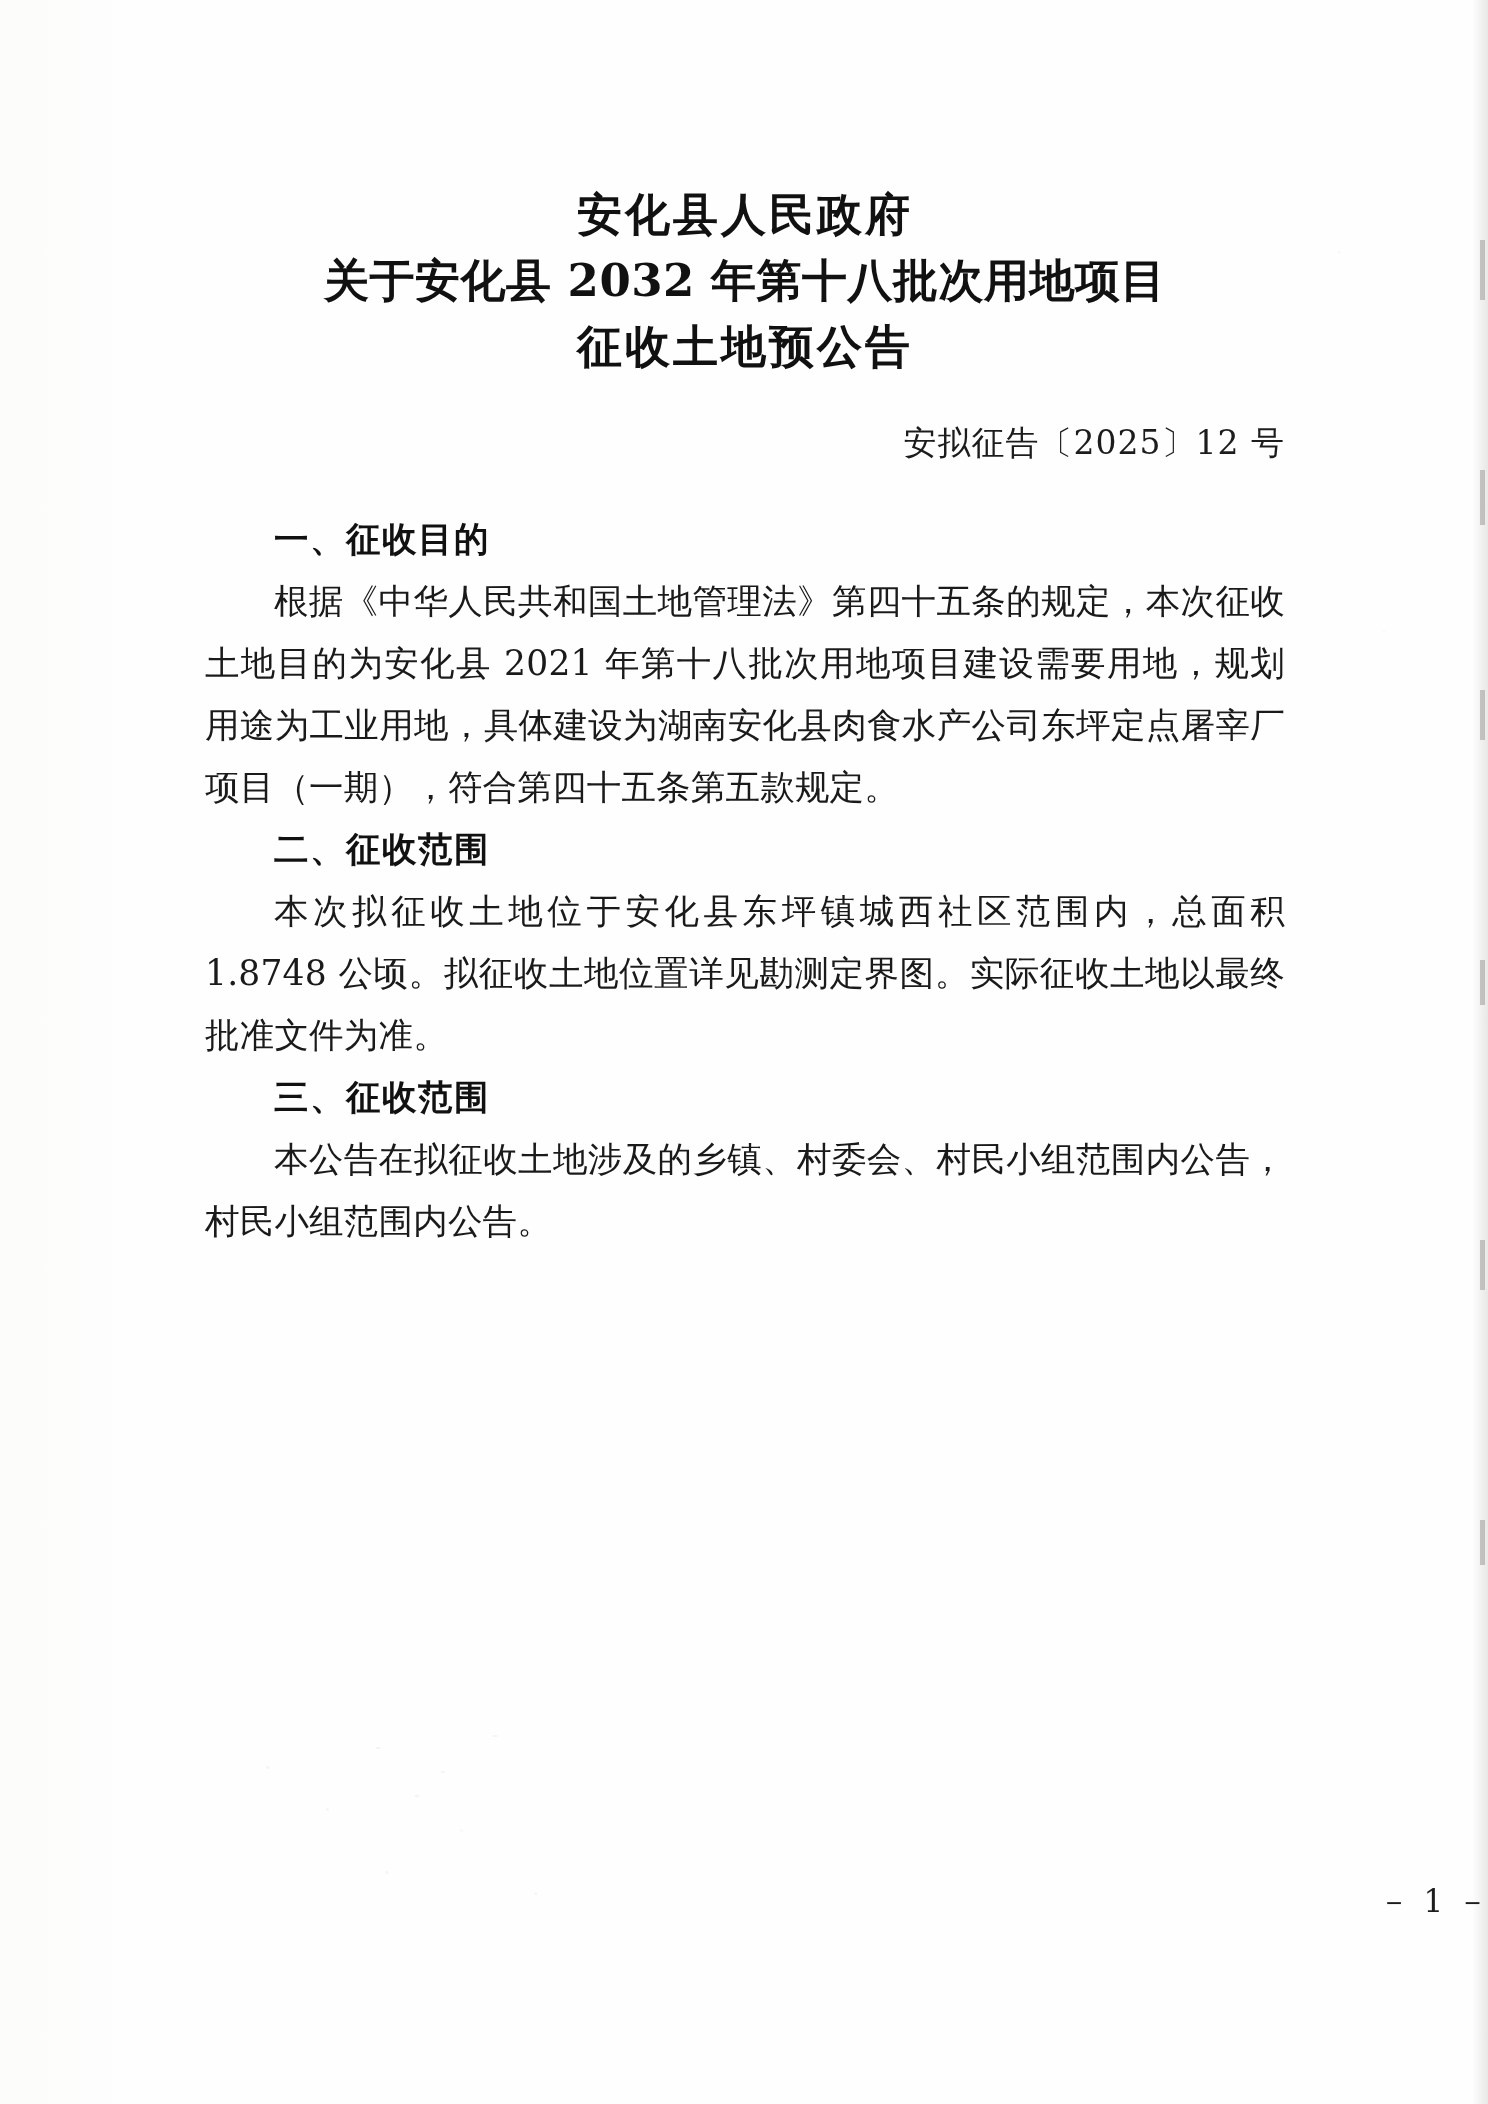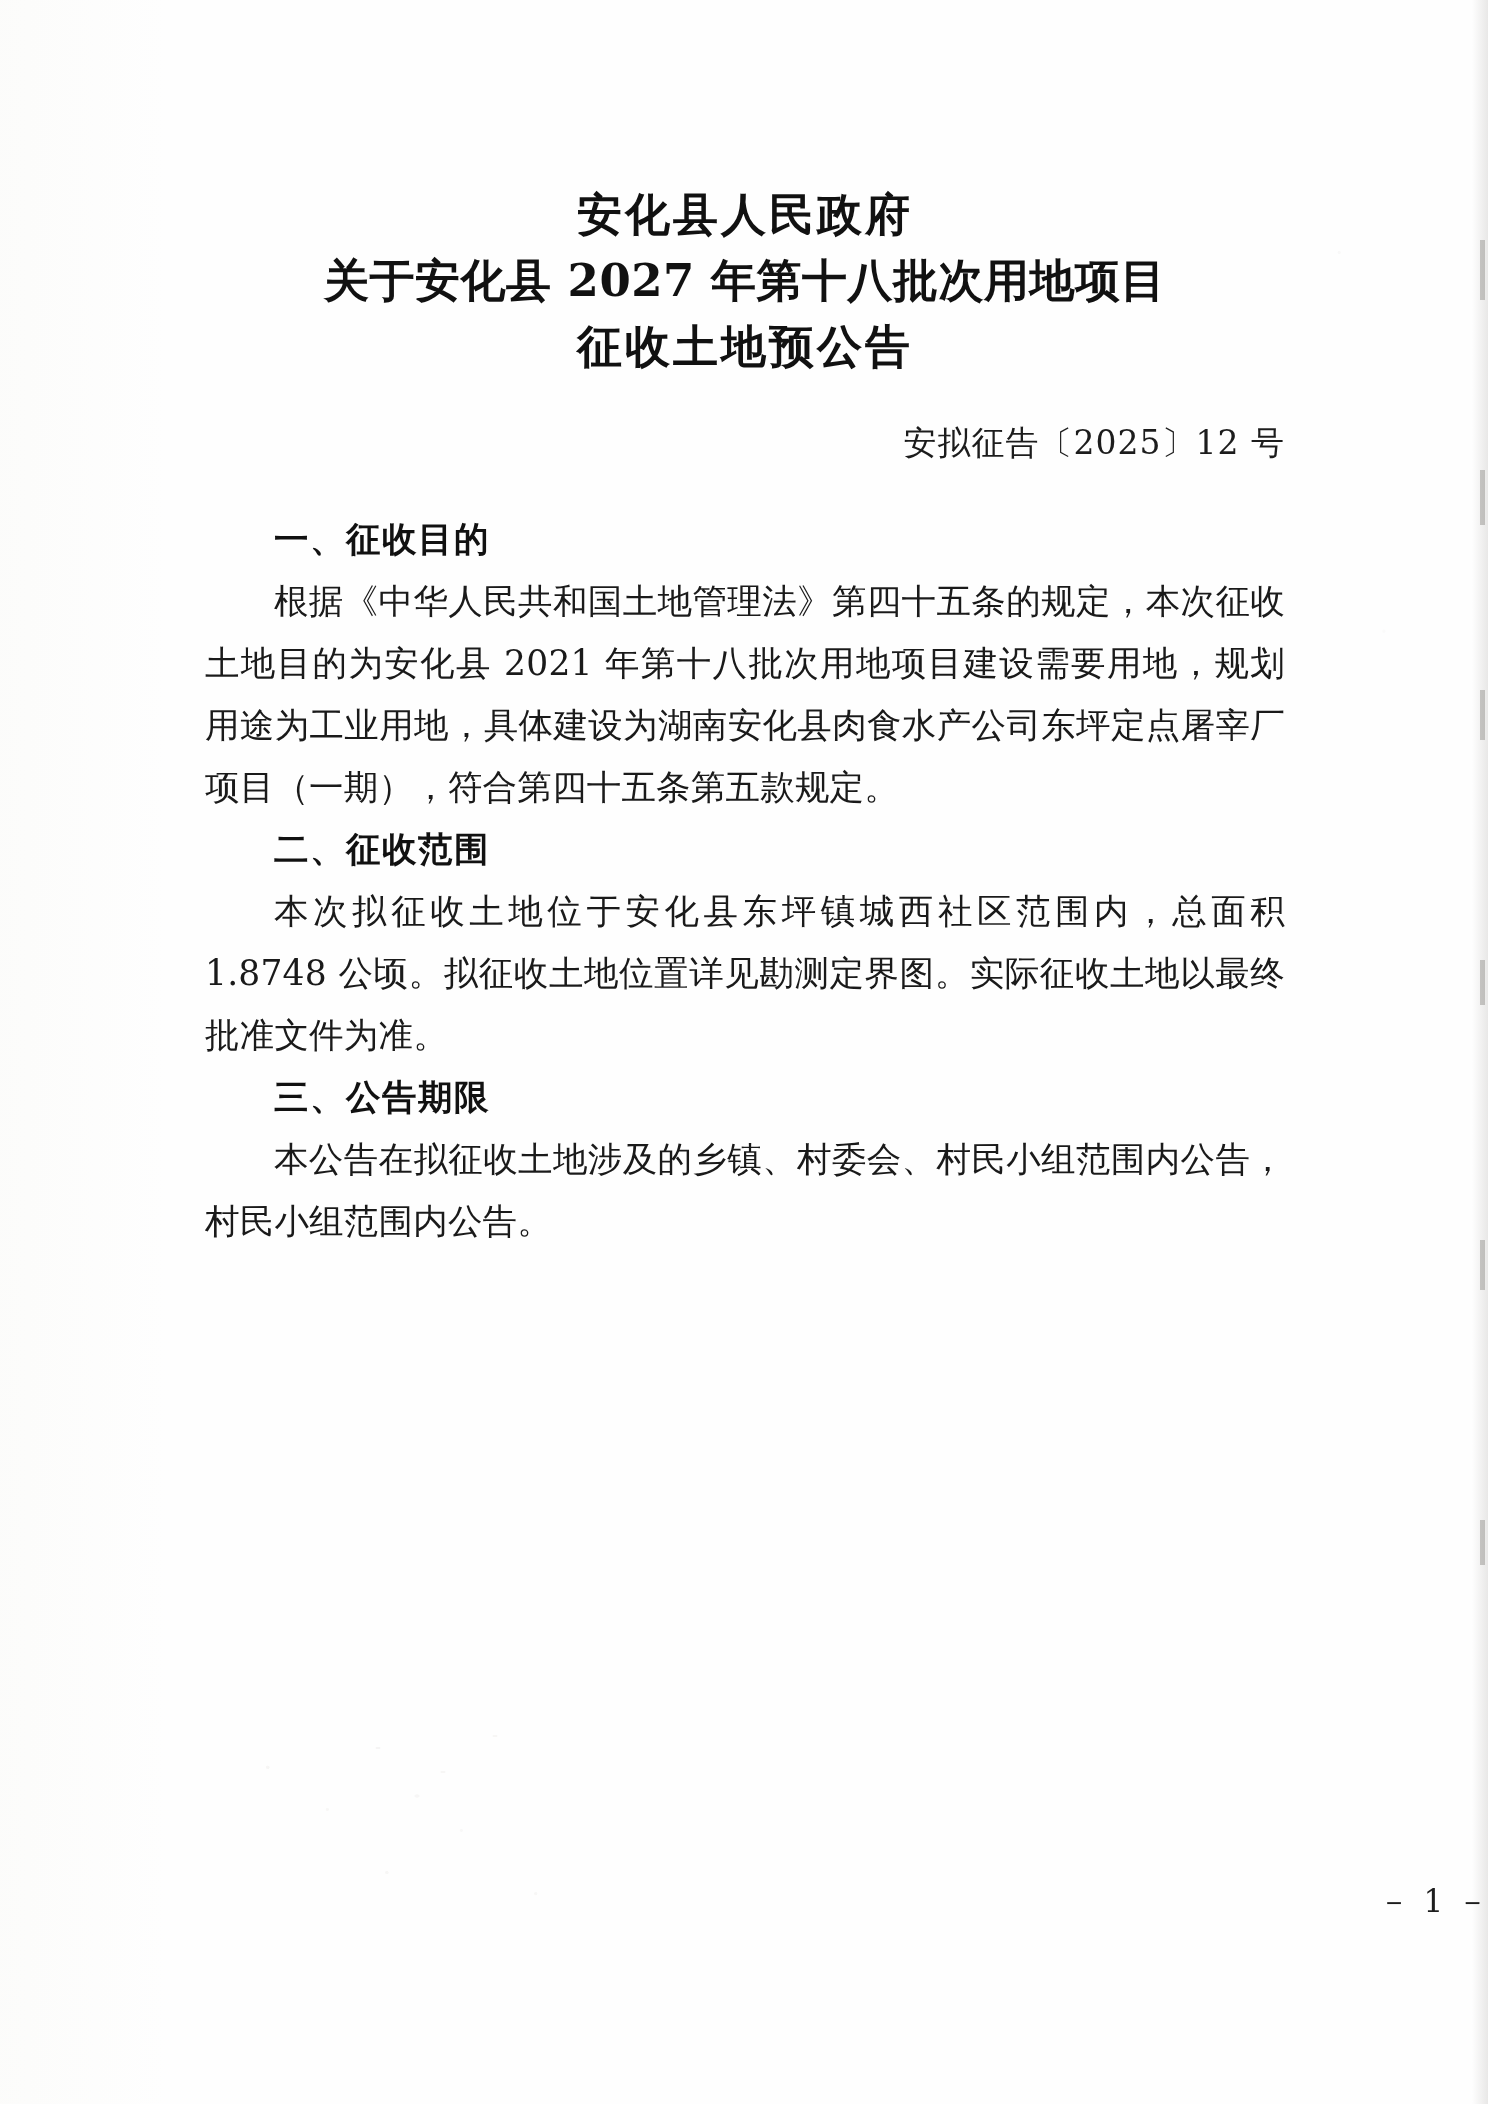--- a/index.html
+++ b/index.html
@@ -153,36 +153,36 @@
   <div class="edge-marks" style="top:690px;height:50px;"></div>
   <div class="edge-marks" style="top:960px;height:45px;"></div>
   <div class="edge-marks" style="top:1240px;height:50px;"></div>
   <div class="edge-marks" style="top:1520px;height:45px;"></div>
   <div class="stamp-ghost"></div>
 
   <div class="content">
 
     <div class="title-block">
       <span class="title-line l1">安化县人民政府</span>
-      <span class="title-line l2">关于安化县 2027 年第十八批次用地项目</span>
+      <span class="title-line l2">关于安化县 2032 年第十八批次用地项目</span>
       <span class="title-line l3">征收土地预公告</span>
     </div>
 
     <div class="doc-number">安拟征告〔2025〕12 号</div>
 
     <div class="body-text">
 
 
       <h2 class="section">一、征收目的</h2>
       <p class="para">根据《中华人民共和国土地管理法》第四十五条的规定，本次征收土地目的为安化县 2021 年第十八批次用地项目建设需要用地，规划用途为工业用地，具体建设为湖南安化县肉食水产公司东坪定点屠宰厂项目（一期），符合第四十五条第五款规定。</p>
 
       <h2 class="section">二、征收范围</h2>
       <p class="para">本次拟征收土地位于安化县东坪镇城西社区范围内，总面积 1.8748 公顷。拟征收土地位置详见勘测定界图。实际征收土地以最终批准文件为准。</p>
 
-      <h2 class="section">三、公告期限</h2>
+      <h2 class="section">三、征收范围</h2>
       <p class="para">本公告在拟征收土地涉及的乡镇、村委会、村民小组范围内公告，村民小组范围内公告。</p>
 
     </div>
 
     <div class="page-number">－ 1 －</div>
 
   </div>
 </div>
 
 </body></html>

